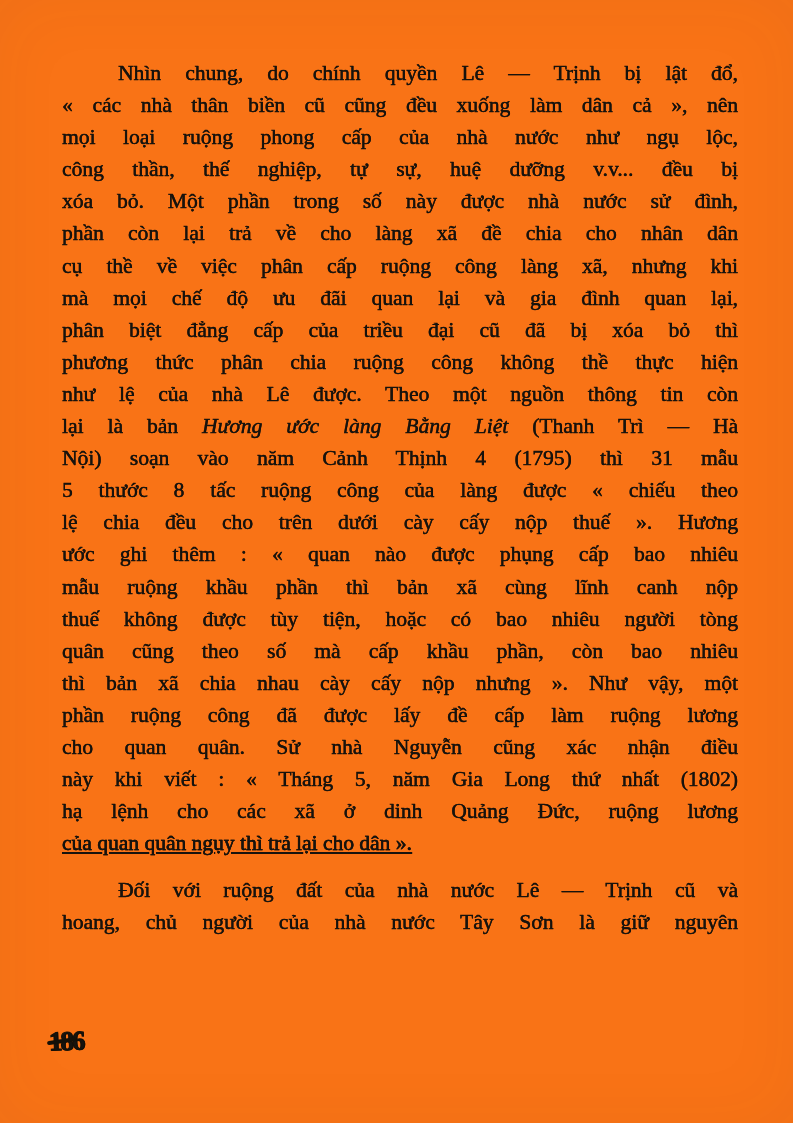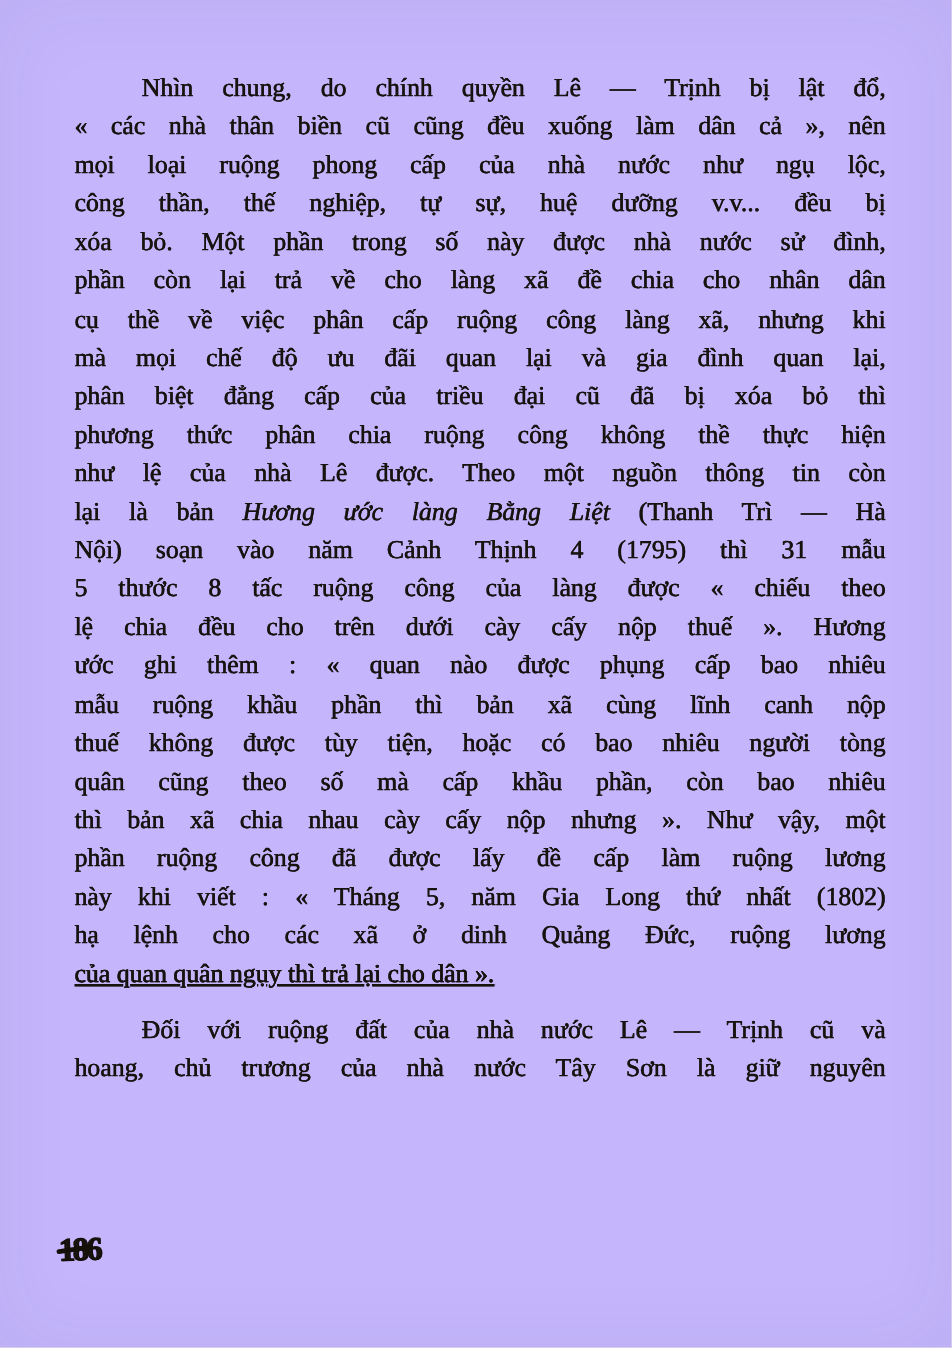--- a/index.html
+++ b/index.html
@@ -1,19 +1,19 @@
 <!DOCTYPE html>
 <html><head>
 <meta charset="utf-8">
 <style>
   html,body { margin:0; padding:0; background:#e8e8e4; }
   .page {
     position:relative;
     width:793px; height:1123px;
-    background:#c4b5fd;
+    background:#f97316;
     overflow:hidden;
     font-family:"Liberation Serif","DejaVu Serif",serif;
     color:#17130e;
     box-shadow: inset 0 0 70px rgba(60,50,30,0.05);
   }
   .text-block {
     position:absolute;
     left:62px; top:57px; width:676px;
   }
   .para { margin:0; padding:0; }
@@ -74,26 +74,27 @@
       </div>
       <div class="line">Nội) soạn vào năm Cảnh Thịnh 4 (1795) thì 31 mẫu</div>
       <div class="line">5 thước 8 tấc ruộng công của làng được « chiếu theo</div>
       <div class="line">lệ chia đều cho trên dưới cày cấy nộp thuế ». Hương</div>
       <div class="line">ước ghi thêm : « quan nào được phụng cấp bao nhiêu</div>
       <div class="line">mẫu ruộng khầu phần thì bản xã cùng lĩnh canh nộp</div>
       <div class="line">thuế không được tùy tiện, hoặc có bao nhiêu người tòng</div>
       <div class="line">quân cũng theo số mà cấp khầu phần, còn bao nhiêu</div>
       <div class="line">thì bản xã chia nhau cày cấy nộp nhưng ». Như vậy, một</div>
       <div class="line">phần ruộng công đã được lấy đề cấp làm ruộng lương</div>
+      <div class="line">cho quan quân. Sử nhà Nguyễn cũng xác nhận điều</div>
       <div class="line">này khi viết : « Tháng 5, năm Gia Long thứ nhất (1802)</div>
       <div class="line">hạ lệnh cho các xã ở dinh Quảng Đức, ruộng lương</div>
       <div class="line short">của quan quân ngụy thì trả lại cho dân ».</div>
     </div>
 
     <div class="para">
       <div class="line indent">Đối với ruộng đất của nhà nước Lê — Trịnh cũ và</div>
-      <div class="line">hoang, chủ trương của nhà nước Tây Sơn là giữ nguyên</div>
+      <div class="line">hoang, chủ người của nhà nước Tây Sơn là giữ nguyên</div>
     </div>
 
   </div>
 
   <div class="page-number">186</div>
 </div>
 
 </body></html>

